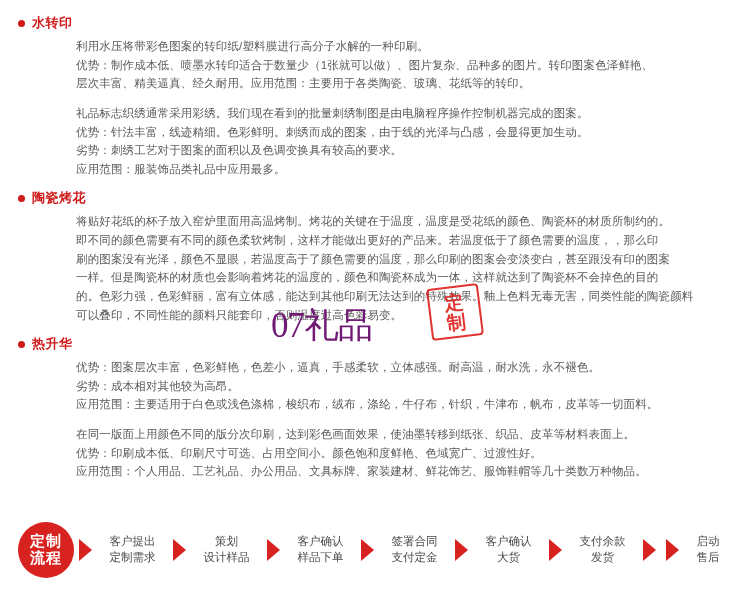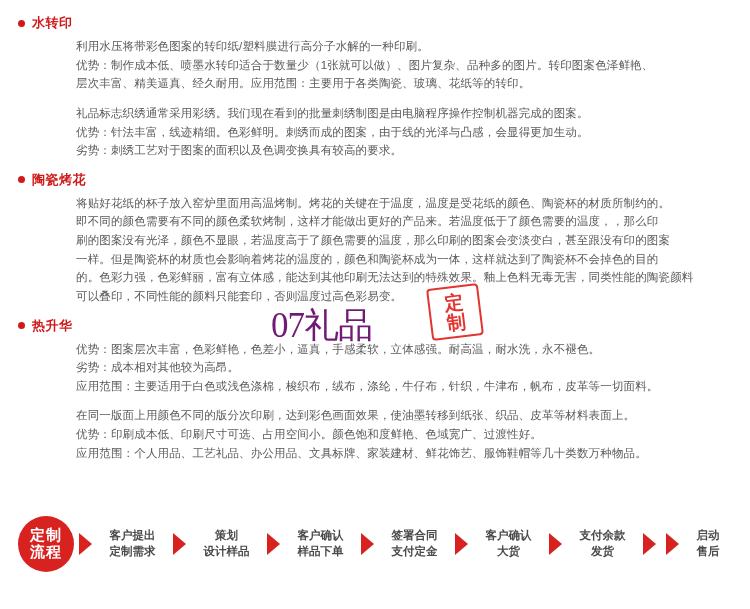--- a/index.html
+++ b/index.html
@@ -79,21 +79,21 @@
     text-align: center;
     padding-top: 5px;
     font-family: "Liberation Serif", serif;
     transform: rotate(-7deg);
     opacity: 0.92;
   }
   
   .flow {
     position: absolute;
     left: 18px;
-    bottom: 34px;
+    bottom: 28px;
     width: 714px;
     height: 62px;
     display: flex;
     align-items: center;
   }
   .flow-badge {
     width: 56px; height: 56px;
     border-radius: 50%;
     background: #d8221f;
     color: #ffffff;
@@ -116,21 +116,21 @@
     flex: 0 0 auto;
   }
   .step {
     font-size: 11.5px;
     color: #4a4a4a;
     line-height: 1.35;
     text-align: center;
     flex: 1 1 auto;
     white-space: nowrap;
   }
-  .step b { font-weight: bold; display: block; }
+  .step b { font-weight: normal; display: block; }
 </style>
 </head>
 <body>
 
 <div class="page">
 
   <div class="section">
     <div class="sec-head">
       <span class="bullet"></span>
       <span class="sec-title">水转印</span>
@@ -140,20 +140,21 @@
       <div class="line">优势：制作成本低、喷墨水转印适合于数量少（1张就可以做）、图片复杂、品种多的图片。转印图案色泽鲜艳、</div>
       <div class="line">层次丰富、精美逼真、经久耐用。应用范围：主要用于各类陶瓷、玻璃、花纸等的转印。</div>
     </div>
   </div>
 
   <div class="section">
     <div class="sec-body">
       <div class="line">礼品标志织绣通常采用彩绣。我们现在看到的批量刺绣制图是由电脑程序操作控制机器完成的图案。</div>
       <div class="line">优势：针法丰富，线迹精细。色彩鲜明。刺绣而成的图案，由于线的光泽与凸感，会显得更加生动。</div>
       <div class="line">劣势：刺绣工艺对于图案的面积以及色调变换具有较高的要求。</div>
+      <div class="line">应用范围：服装饰品类礼品中应用最多。</div>
     </div>
   </div>
 
   <div class="section">
     <div class="sec-head">
       <span class="bullet"></span>
       <span class="sec-title">陶瓷烤花</span>
     </div>
     <div class="sec-body">
       <div class="line">将贴好花纸的杯子放入窑炉里面用高温烤制。烤花的关键在于温度，温度是受花纸的颜色、陶瓷杯的材质所制约的。</div>

